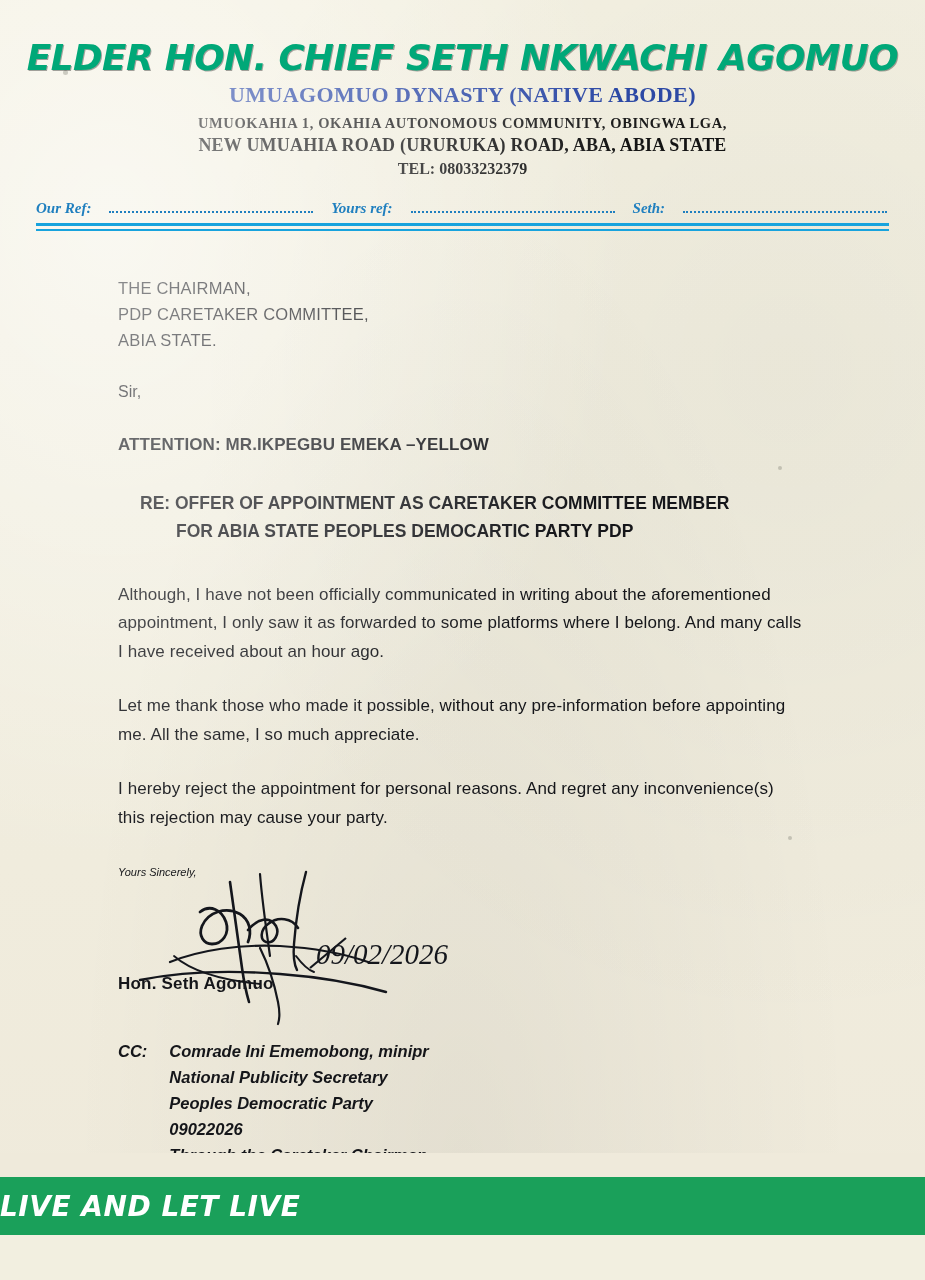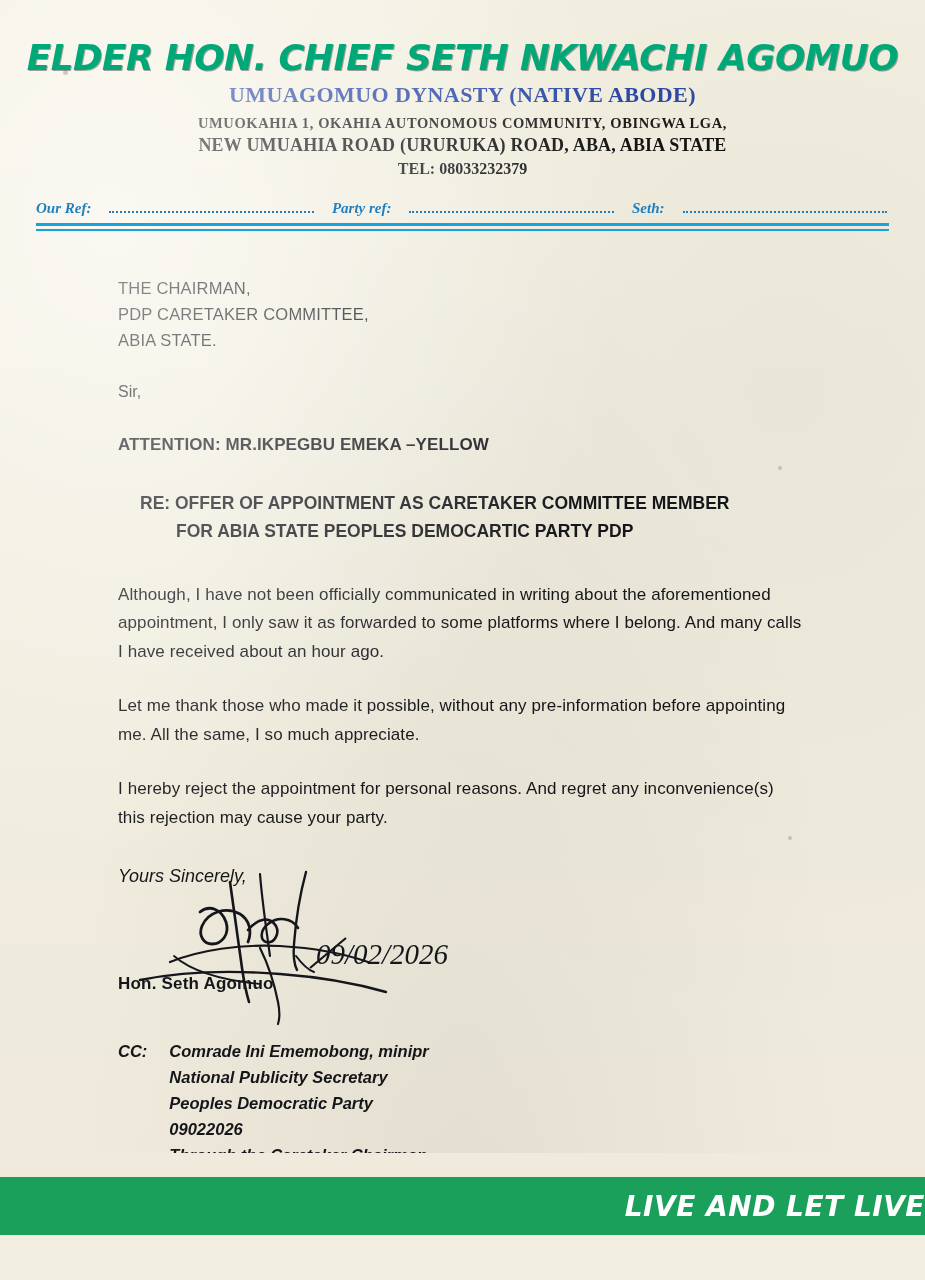--- a/index.html
+++ b/index.html
@@ -154,21 +154,21 @@
 
   
   .sig-area {
     position: relative;
     margin-top: 34px;
     height: 150px;
   }
   .yours {
     font-family: "Liberation Sans", sans-serif;
     font-style: italic;
-    font-size: 18px;
+    font-size: 11px;
     color: #15161a;
   }
   .signature-svg {
     position: absolute;
     left: -8px;
     top: -14px;
     pointer-events: none;
   }
   .signer {
     position: absolute;
@@ -197,21 +197,21 @@
   
   .footer {
     position: absolute;
     left: 0;
     right: 0;
     bottom: 0;
     height: 58px;
     background: #1aa05a;
     display: flex;
     align-items: center;
-    justify-content: flex-end;
+    justify-content: flex-start;
   }
   .footer-text {
     font-family: "DejaVu Sans", sans-serif;
     font-weight: bold;
     font-style: italic;
     font-size: 28px;
     letter-spacing: 0.5px;
     color: #ffffff;
   }
   .footer-gap {
@@ -242,21 +242,21 @@
     <div class="lh-dynasty">UMUAGOMUO DYNASTY (NATIVE ABODE)</div>
     <div class="lh-addr1">UMUOKAHIA 1, OKAHIA AUTONOMOUS COMMUNITY, OBINGWA LGA,</div>
     <div class="lh-addr2">NEW UMUAHIA ROAD (URURUKA) ROAD, ABA, ABIA STATE</div>
     <div class="lh-tel">TEL: 08033232379</div>
   </div>
 
   <div class="refline-wrap">
     <div class="refline">
       <span class="ref-label">Our Ref:</span>
       <span class="dots"></span>
-      <span class="ref-label">Party ref:</span>
+      <span class="ref-label">Yours ref:</span>
       <span class="dots"></span>
       <span class="ref-label">Seth:</span>
       <span class="dots"></span>
     </div>
     <div class="rule-thick"></div>
     <div class="rule-thin"></div>
   </div>
 
   <div class="body-block">
 

